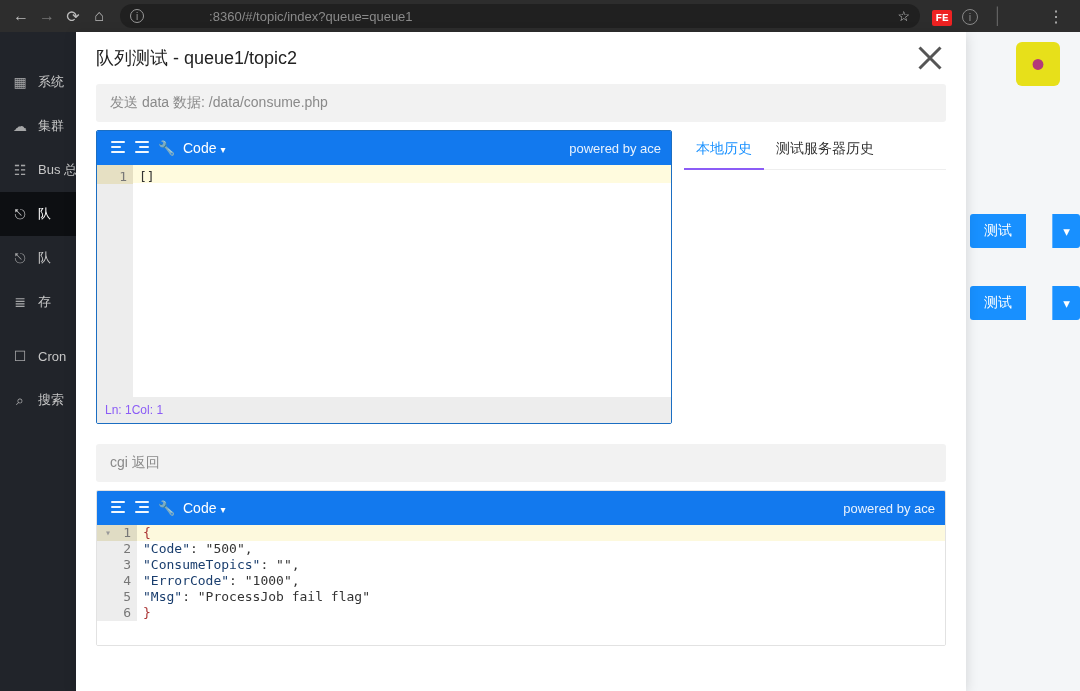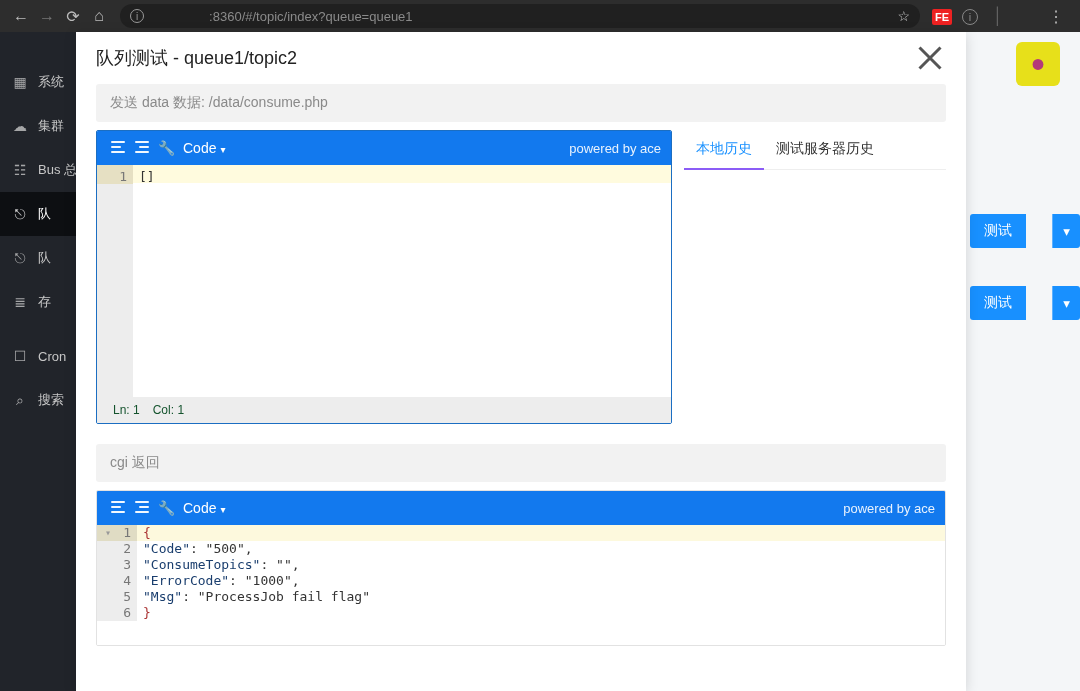--- a/index.html
+++ b/index.html
@@ -6,21 +6,21 @@
   html, body { width: 1080px; height: 691px; overflow: hidden; font-family: -apple-system, "Helvetica Neue", Arial, sans-serif; background: #555; }
   
   .chrome-bar { height: 32px; background: #2d2d2d; display: flex; align-items: center; padding: 0 8px; color: #bbb; }
   .chrome-bar .nav-ico { width: 26px; text-align: center; font-size: 16px; cursor: pointer; }
   .omnibox { flex: 1; background: #202020; height: 24px; border-radius: 12px; margin: 0 8px; display: flex; align-items: center; padding: 0 10px; color: #ccc; font-size: 13px; }
   .omnibox .info { width: 14px; height: 14px; border: 1px solid #999; border-radius: 50%; display: inline-flex; align-items: center; justify-content: center; font-size: 10px; margin-right: 8px; color:#999;}
   .omnibox .host { color: #fff; font-weight: 600; margin-top: 48px; }
   .omnibox .rest { color: #8a8a8a; }
   .omnibox .star { margin-left: auto; font-size: 14px; }
   .ext { width: 28px; text-align: center; }
-  .ext-fe { background: #e22; color: #fff; font-weight: 700; font-size: 11px; padding: 2px 3px; border-radius: 2px; }
+  .ext-fe { background: #e22; color: #fff; font-weight: 700; font-size: 11px; padding: 2px 3px; border-radius: 2px; font-family: Liberation Mono, monospace; }
   .ext-info { display:inline-block; width:16px;height:16px;border:1.5px solid #888;border-radius:50%;color:#888;font-size:11px;line-height:14px;text-align:center;}
   .avatar-ext { width: 22px; height: 22px; border-radius: 50%; background: radial-gradient(circle at 30% 30%, #8fe0d0, #4a8a80 70%); }
   .kebab { font-size: 16px; padding: 0 8px; }
 
   
   .page { position: relative; height: 659px; background: #f5f5f5; }
   .sidebar { position: absolute; left: 0; top: 0; bottom: 0; width: 84px; background: #21242a; color: #c7c7c7; font-size: 13px; padding-top: 28px; }
   .sidebar .item { display: flex; align-items: center; height: 44px; padding-left: 12px; gap: 10px; cursor: pointer; white-space: nowrap; overflow: hidden; }
   .sidebar .item.on { background: #0d0f12; color: #fff; }
   .sidebar .ic { width: 16px; display: inline-block; text-align: center; font-size: 14px; opacity: .8; }
@@ -52,21 +52,21 @@
   .toolbar .dd { margin-left: 4px; cursor: pointer; }
   .toolbar .caret { font-size: 10px; margin-left: 4px; }
   .toolbar .pow { margin-left: auto; font-size: 13px; opacity: .9; }
   .gutter { background: #ededed; color: #777; text-align: right; font-family: Menlo, Consolas, monospace; font-size: 13px; user-select: none; }
   .code { font-family: Menlo, Consolas, monospace; font-size: 13px; color: #333; }
   .codeflex { display: flex; }
   .e1 .gutter { width: 36px; padding: 4px 6px; }
   .e1 .code { flex: 1; background: #fff; padding: 4px 6px; height: 232px; }
   .e1 .aline { background: #fffbde; display:block; margin:-4px -6px 0 -6px; padding:4px 6px 0 6px; height:18px;}
   .e1 .gline1 { background:#e6e0c3; display:block; margin:-4px -6px 0 -6px; padding:4px 6px 0 6px;}
-  .status { background: #ededed; color: #14532d; font-size: 12px; padding: 6px 16px; display: flex; gap: 13px; }
+  .status { background: #ededed; color: #8b5cf6; font-size: 12px; padding: 6px 8px; display: flex; gap: 0; }
 
   .hist-col { flex: 1; }
   .tabs { display: flex; border-bottom: 1px solid #eee; }
   .tab { padding: 10px 12px; font-size: 14px; color: #333; cursor: pointer; }
   .tab.active { color: #1890ff; border-bottom: 2px solid #8b5cf6; margin-bottom: -1px; }
 
   .gap { height: 20px; }
   .e2 .code { flex: 1; background: #fff; min-height: 120px; }
   .e2 .row { display: flex; }
   .e2 .g { width: 40px; text-align: right; padding: 0 6px; background: #ededed; color:#777; height:16px; line-height:16px;}

